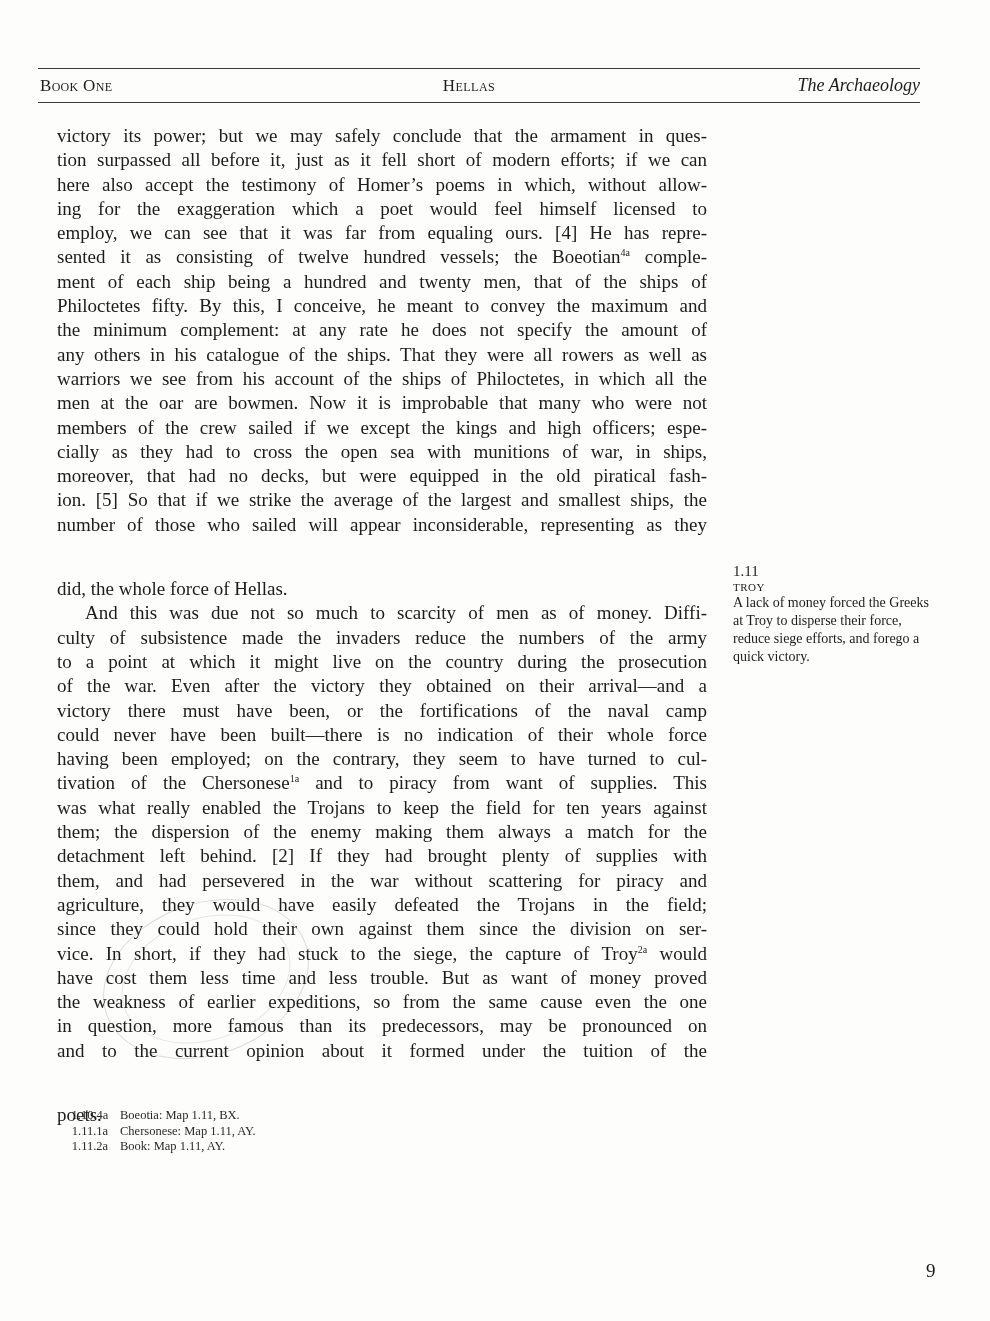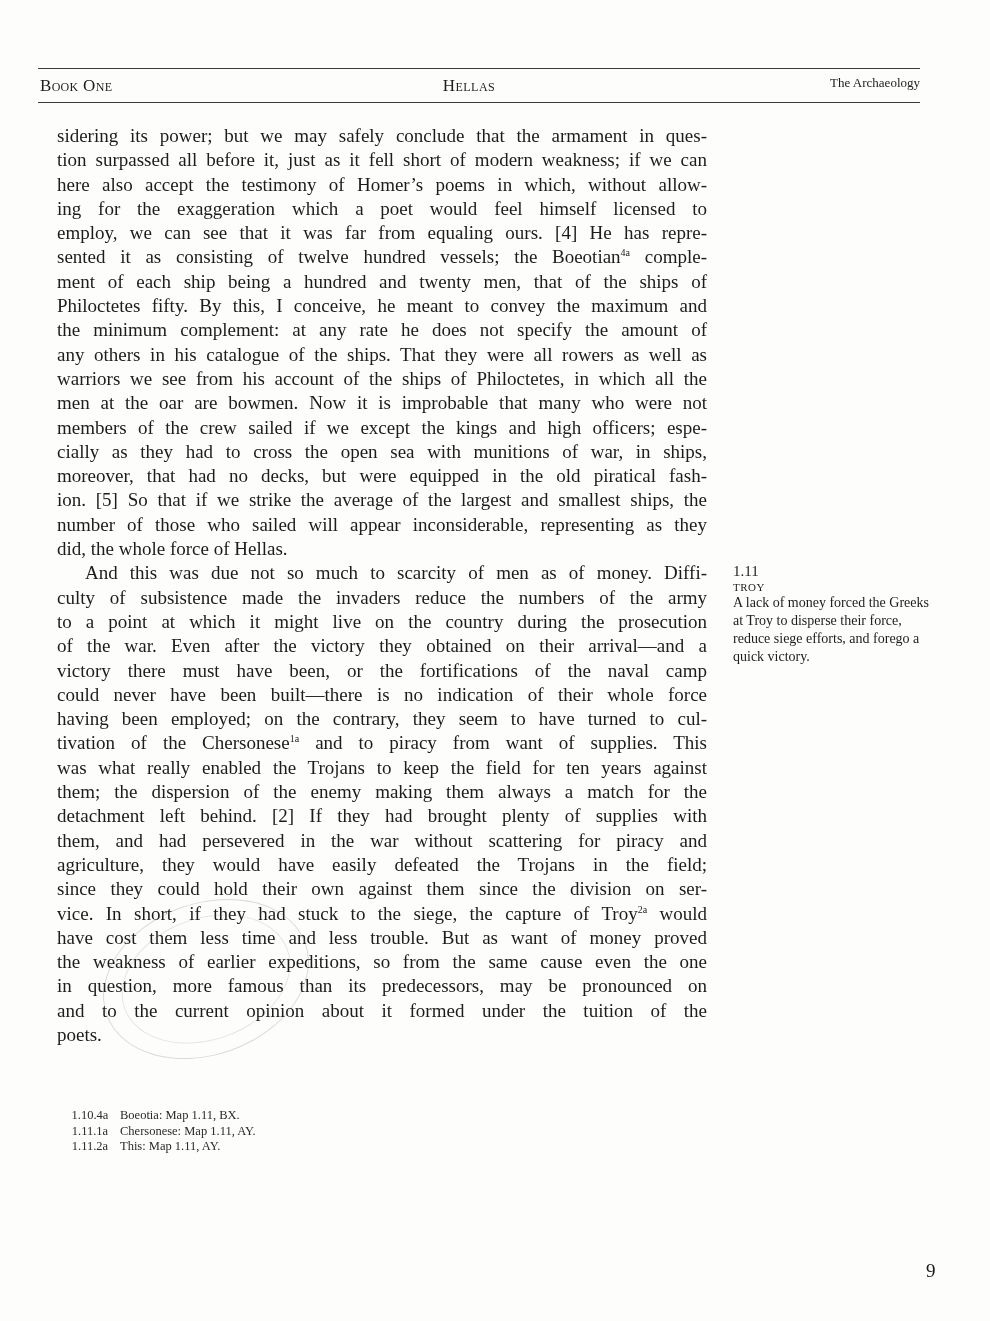--- a/index.html
+++ b/index.html
@@ -40,39 +40,41 @@
     text-align: center;
     font-size: 17px;
     font-variant: small-caps;
     letter-spacing: 0.5px;
     padding-right: 20px;
   }
   .rh-right {
     position: absolute;
     right: 0;
     top: 6px;
-    font-size: 13px;
+    font-size: 18px;
+    font-style: italic;
   }
   .body-text {
     position: absolute;
     left: 57px;
     top: 124px;
     width: 650px;
     font-size: 19px;
     line-height: 24.3px;
   }
   .line {
     display: block;
     text-align: justify;
     text-align-last: justify;
     white-space: nowrap;
     height: 24.3px;
   }
   .line.last {
     text-align-last: left;
+    margin-top: 40px;
   }
   .line.indent {
     text-indent: 28px;
   }
   sup.fn {
     font-size: 10px;
     vertical-align: 7px;
     line-height: 0;
   }
   .margin-note {
@@ -142,22 +144,22 @@
 <body>
 
 <div class="running-head">
   <span class="rh-left">Book One</span>
   <span class="rh-center">Hellas</span>
   <span class="rh-right">The Archaeology</span>
 </div>
 
 <div class="body-text">
   <div id="p1">
-      <span class="line">sidering its power; but we may safely conclude that the armament in ques-</span>
-      <span class="line">tion surpassed all before it, just as it fell short of modern weakness; if we can</span>
+      <span class="line">victory its power; but we may safely conclude that the armament in ques-</span>
+      <span class="line">tion surpassed all before it, just as it fell short of modern efforts; if we can</span>
       <span class="line">here also accept the testimony of Homer’s poems in which, without allow-</span>
       <span class="line">ing for the exaggeration which a poet would feel himself licensed to</span>
       <span class="line">employ, we can see that it was far from equaling ours. [4] He has repre-</span>
       <span class="line">sented it as consisting of twelve hundred vessels; the Boeotian<sup class="fn">4a</sup> comple-</span>
       <span class="line">ment of each ship being a hundred and twenty men, that of the ships of</span>
       <span class="line">Philoctetes fifty. By this, I conceive, he meant to convey the maximum and</span>
       <span class="line">the minimum complement: at any rate he does not specify the amount of</span>
       <span class="line">any others in his catalogue of the ships. That they were all rowers as well as</span>
       <span class="line">warriors we see from his account of the ships of Philoctetes, in which all the</span>
       <span class="line">men at the oar are bowmen. Now it is improbable that many who were not</span>
@@ -206,17 +208,17 @@
     <div class="fn-row">
       <span class="fn-ref">1.10.4a</span>
       <span>Boeotia: Map 1.11, BX.</span>
     </div>
     <div class="fn-row">
       <span class="fn-ref">1.11.1a</span>
       <span>Chersonese: Map 1.11, AY.</span>
     </div>
     <div class="fn-row">
       <span class="fn-ref">1.11.2a</span>
-      <span>This: Map 1.11, AY.</span>
+      <span>Book: Map 1.11, AY.</span>
     </div>
   </div>
 
 <div class="page-number">9</div>
 
 </body></html>

